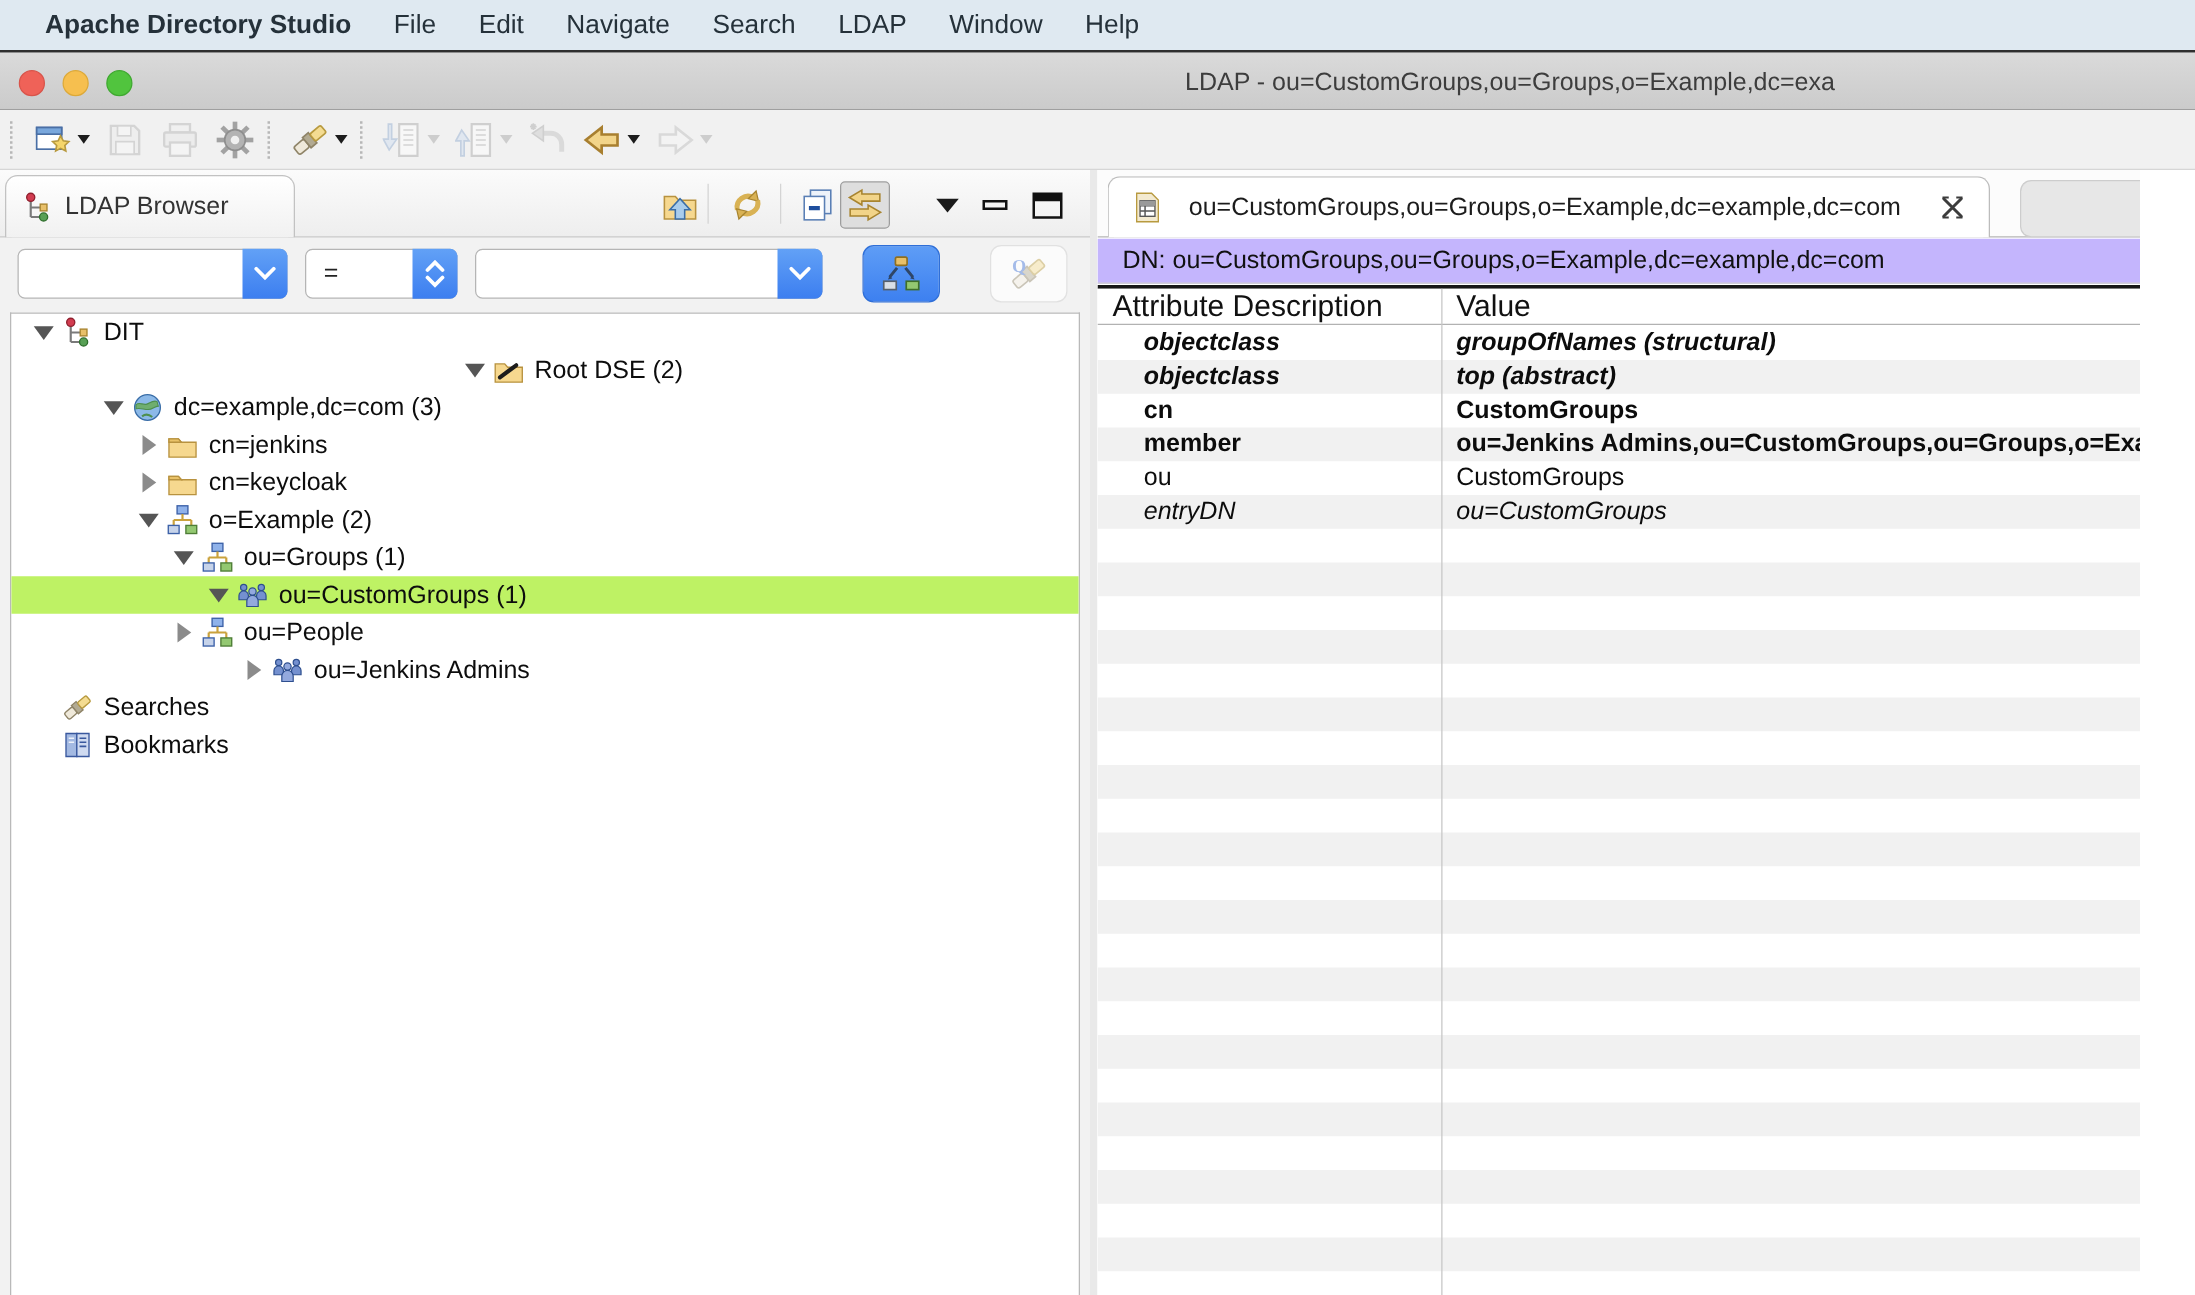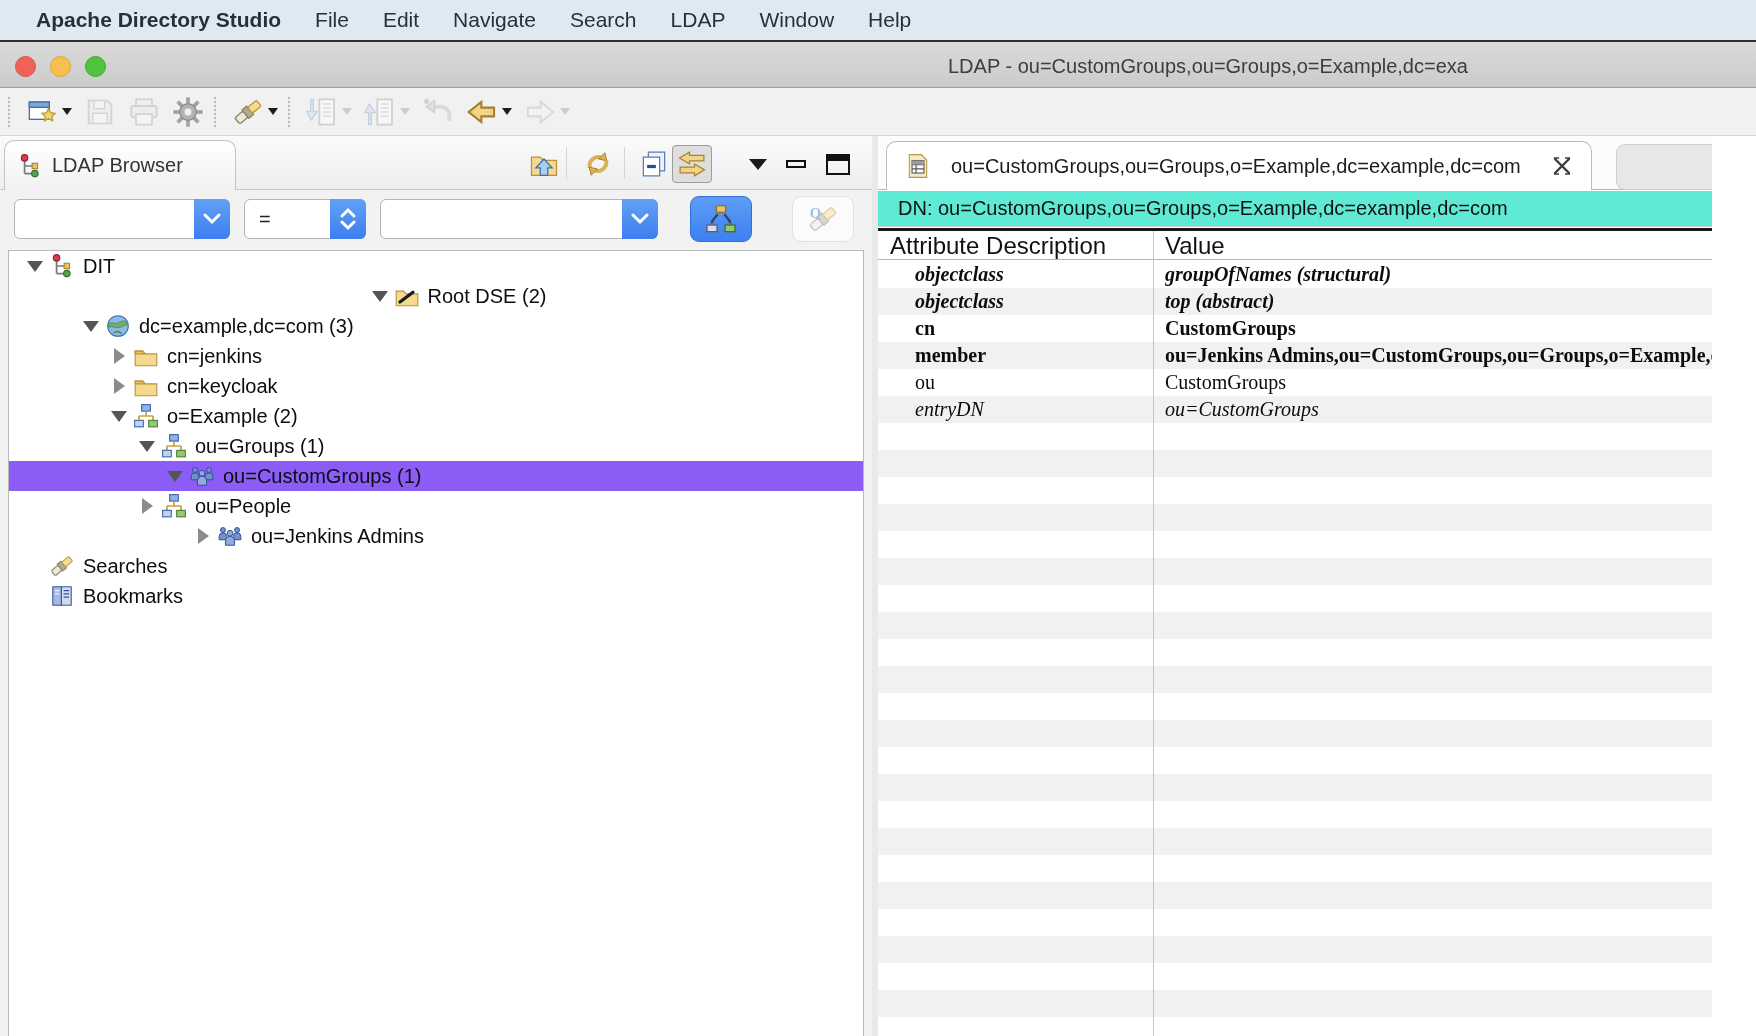--- a/index.html
+++ b/index.html
@@ -65,44 +65,44 @@
     background:linear-gradient(#62a1f6,#3c7ef0);display:flex;align-items:center;justify-content:center;flex-direction:column;}
   .fbtn{position:absolute;top:6px;width:62px;height:46px;border-radius:9px;display:flex;align-items:center;justify-content:center;}
   .fbtn.blue{background:linear-gradient(#5e9df6,#3d80f0);border:1px solid #2f6fd8;}
   .fbtn.ghost{background:#fbfbfb;border:1px solid #e1e1e1;}
   .fbtn .ic{width:32px;height:32px;}
 
   
   .treebox{position:absolute;left:8px;right:8px;top:114px;bottom:0;background:#fff;
     border:1px solid #b9b9b9;border-bottom:none;overflow:hidden;}
   .trow{height:30px;display:flex;align-items:center;font-size:20px;color:#0d0d0d;white-space:nowrap;}
-  .trow.selected{background:#8b5cf6;}
+  .trow.selected{background:#bef264;}
   .exp{width:24px;flex:none;display:flex;align-items:center;justify-content:center;}
   .exp-open{width:0;height:0;border-left:8px solid transparent;border-right:8px solid transparent;border-top:11px solid #555;}
   .exp-closed{width:0;height:0;border-top:8px solid transparent;border-bottom:8px solid transparent;border-left:11px solid #8b8b8b;}
   .trow .ic{width:26px;height:26px;margin:0 8px 0 2px;flex:none;}
 
   
   .etabbar{position:absolute;left:0;top:0;width:100%;height:54px;background:#fcfcfc;border-bottom:1px solid #b5b5b5;}
   .etab{position:absolute;left:8px;top:5px;height:49px;border:1px solid #bcbcbc;border-bottom:none;
     border-radius:10px 10px 0 0;background:#fff;display:flex;align-items:center;gap:20px;
     padding:0 18px;font-size:20px;color:#1c1c1c;max-width:790px;}
   .etab .ic{width:26px;height:26px;flex:none;}
   .etab .lbl{white-space:nowrap;overflow:hidden;}
   .etab .close{flex:none;margin-left:10px;width:22px;height:22px;}
   .egray{position:absolute;right:0;top:8px;width:96px;height:46px;background:#e7e7e7;
     border:1px solid #cdcdcd;border-right:none;border-radius:9px 0 0 9px;}
-  .dnbar{position:absolute;left:0;top:55px;width:100%;height:36px;background:#5eead4;border-bottom:1px solid #d0d0d0;
+  .dnbar{position:absolute;left:0;top:55px;width:100%;height:36px;background:#c4b5fd;border-bottom:1px solid #d0d0d0;
     font-size:20px;color:#111;line-height:35px;padding-left:20px;white-space:nowrap;overflow:hidden;}
   .blackline{position:absolute;left:0;top:92px;width:100%;height:3px;background:#161616;}
   .attrhead{position:absolute;left:0;top:95px;width:100%;height:29px;background:#fff;border-bottom:1px solid #b2b2b2;
     font-size:24px;color:#111;}
   .attrhead .h1{position:absolute;left:12px;top:1px;line-height:28px;}
   .attrhead .h2{position:absolute;left:287px;top:1px;line-height:28px;}
-  .attrbody{position:absolute;left:0;top:125px;width:100%;bottom:0;overflow:hidden;font-family:Liberation Serif, serif;}
+  .attrbody{position:absolute;left:0;top:125px;width:100%;bottom:0;overflow:hidden;}
   .arow{position:relative;height:27px;width:100%;font-size:20px;color:#0c0c0c;}
   .arow.stripe{background:#f1f1f1;}
   .arow .ca{position:absolute;left:37px;top:0;width:230px;line-height:27px;white-space:nowrap;overflow:hidden;}
   .arow .cv{position:absolute;left:287px;right:0;top:0;line-height:27px;white-space:nowrap;overflow:hidden;}
   .arow.bold-italic .ca,.arow.bold-italic .cv{font-weight:700;font-style:italic;}
   .arow.bold .ca,.arow.bold .cv{font-weight:700;}
   .arow.italic .ca,.arow.italic .cv{font-style:italic;}
   .coldiv{position:absolute;left:275px;top:95px;bottom:0;width:1px;background:#c6c6c6;}
 </style>
 </head>

